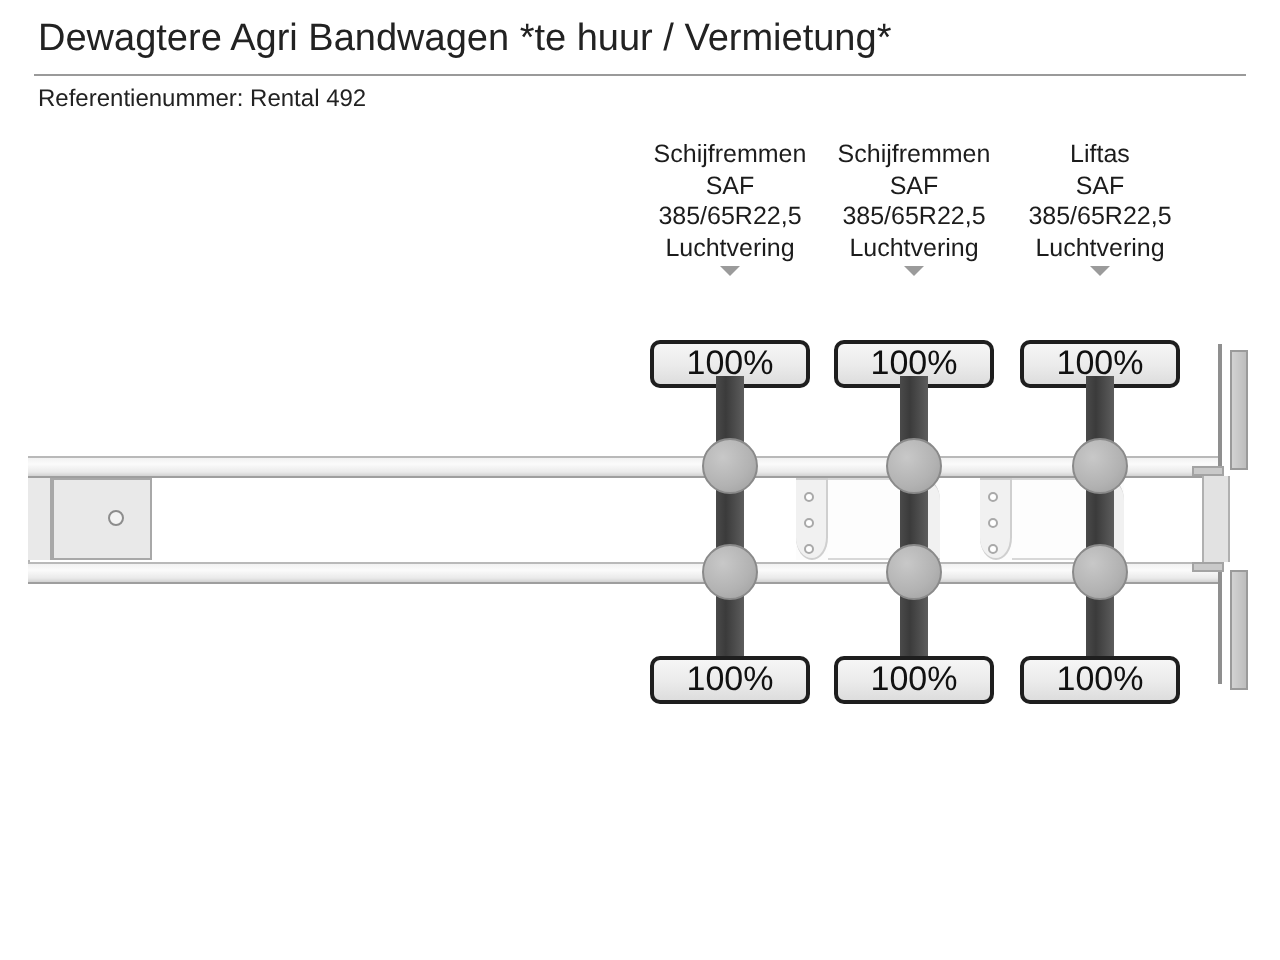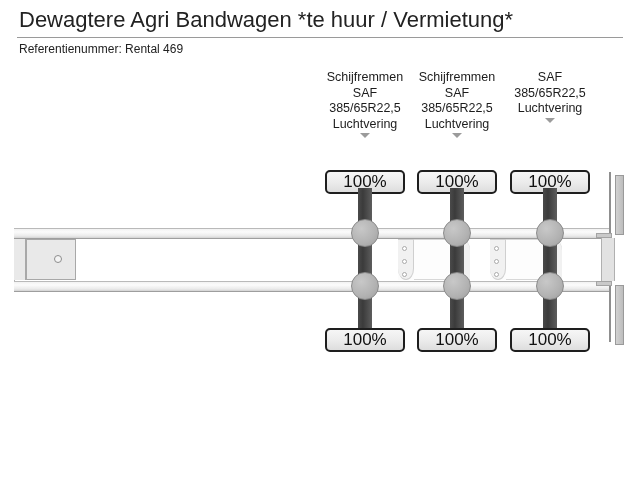--- a/index.html
+++ b/index.html
@@ -18,21 +18,21 @@
 
   
   #header {
     position: absolute;
     left: 0; top: 0;
     width: 640px;
   }
   #title {
     position: absolute;
     left: 19px; top: 8px;
-    font-size: 22px;
+    font-size: 19px;
     font-weight: 400;
     line-height: 24px;
     white-space: nowrap;
     color: #222222;
   }
   #title-rule {
     position: absolute;
     left: 17px; top: 37px;
     width: 606px;
     height: 1px;
@@ -254,21 +254,21 @@
   }
   #rear-stub-top { top: 233px; }
   #rear-stub-bot { top: 281px; }
 </style>
 </head>
 <body>
 
 <div id="header">
   <div id="title">Dewagtere Agri Bandwagen *te huur / Vermietung*</div>
   <div id="title-rule"></div>
-  <div id="refnumber">Referentienummer: Rental 469</div>
+  <div id="refnumber">Referentienummer: Rental 492</div>
 </div>
 
 <div id="diagram">
 
   <div class="axle-label" style="left:311px; top:70px;">
     <span class="ln">Schijfremmen</span>
     <span class="ln">SAF</span>
     <span class="ln">385/65R22,5</span>
     <span class="ln">Luchtvering</span>
     <span class="tri"></span>
@@ -276,20 +276,21 @@
 
   <div class="axle-label" style="left:403px; top:70px;">
     <span class="ln">Schijfremmen</span>
     <span class="ln">SAF</span>
     <span class="ln">385/65R22,5</span>
     <span class="ln">Luchtvering</span>
     <span class="tri"></span>
   </div>
 
   <div class="axle-label" style="left:496px; top:70px;">
+    <span class="ln">Liftas</span>
     <span class="ln">SAF</span>
     <span class="ln">385/65R22,5</span>
     <span class="ln">Luchtvering</span>
     <span class="tri"></span>
   </div>
 
   <div id="deck"></div>
   <div class="rail" id="rail-top"></div>
   <div class="rail" id="rail-bottom"></div>
 

